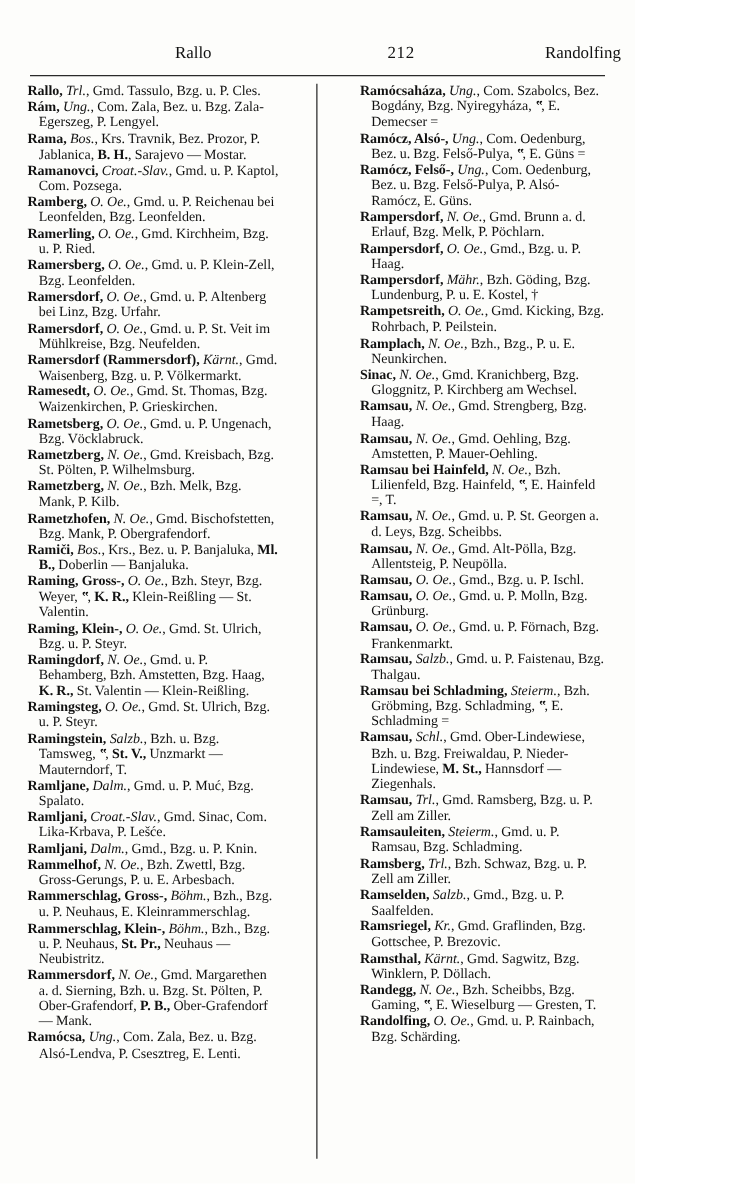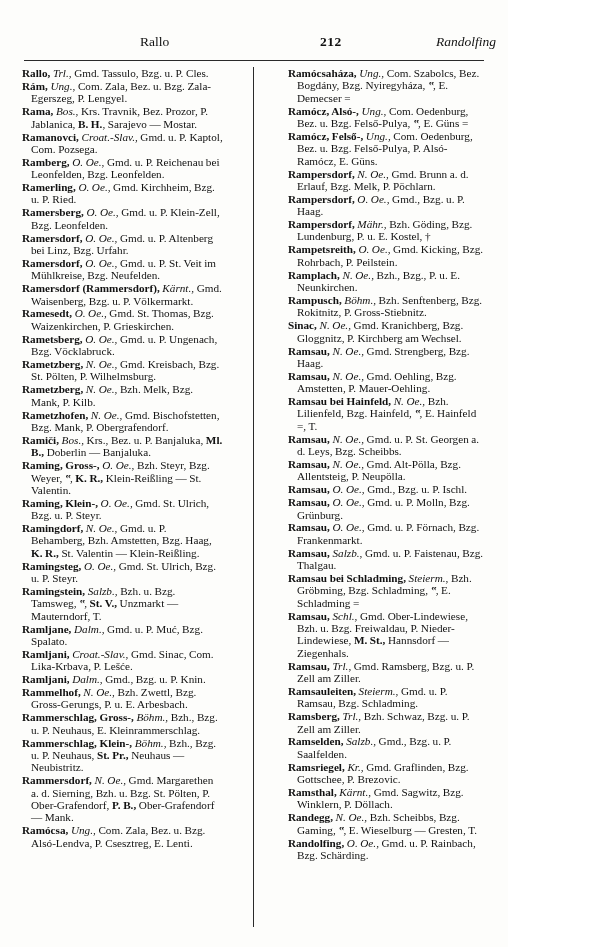--- a/index.html
+++ b/index.html
@@ -28,30 +28,28 @@
     height: 22px;
     font-size: 13.5px;
   }
   .runhead .rh-left {
     position: absolute;
     left: 118px;
     top: 0;
   }
   .runhead .rh-page {
     position: absolute;
-    left: 298px;
+    left: 288px;
     top: 0;
     letter-spacing: 0.5px;
-    font-weight: bold;
   }
   .runhead .rh-right {
     position: absolute;
     left: 414px;
     top: 0;
-    font-style: italic;
   }
   .rule {
     border-top: 1.3px solid #2a2a2a;
     margin: 4px 2px 6px 2px;
   }
   
   .columns {
     position: relative;
     display: flex;
     gap: 16px;
@@ -136,21 +134,20 @@
     <div class="divider"></div>
     <div class="col right" id="col-right">
         <p class="entry"><b>Ramócsaháza,</b> <i>Ung.</i>, Com. Szabolcs, Bez. Bogdány, Bzg. Nyiregyháza, <span class="mark">‟</span>, E. Demecser =</p>
         <p class="entry"><b>Ramócz, Alsó-,</b> <i>Ung.</i>, Com. Oedenburg, Bez. u. Bzg. Felső-Pulya, <span class="mark">‟</span>, E. Güns =</p>
         <p class="entry"><b>Ramócz, Felső-,</b> <i>Ung.</i>, Com. Oedenburg, Bez. u. Bzg. Felső-Pulya, P. Alsó-Ramócz, E. Güns.</p>
         <p class="entry"><b>Rampersdorf,</b> <i>N. Oe.</i>, Gmd. Brunn a. d. Erlauf, Bzg. Melk, P. Pöchlarn.</p>
         <p class="entry"><b>Rampersdorf,</b> <i>O. Oe.</i>, Gmd., Bzg. u. P. Haag.</p>
         <p class="entry"><b>Rampersdorf,</b> <i>Mähr.</i>, Bzh. Göding, Bzg. Lundenburg, P. u. E. Kostel, †</p>
         <p class="entry"><b>Rampetsreith,</b> <i>O. Oe.</i>, Gmd. Kicking, Bzg. Rohrbach, P. Peilstein.</p>
         <p class="entry"><b>Ramplach,</b> <i>N. Oe.</i>, Bzh., Bzg., P. u. E. Neunkirchen.</p>
-        <p class="entry"><b>Rampusch,</b> <i>Böhm.</i>, Bzh. Senftenberg, Bzg. Rokitnitz, P. Gross-Stiebnitz.</p>
         <p class="entry"><b>Sinac,</b> <i>N. Oe.</i>, Gmd. Kranichberg, Bzg. Gloggnitz, P. Kirchberg am Wechsel.</p>
         <p class="entry"><b>Ramsau,</b> <i>N. Oe.</i>, Gmd. Strengberg, Bzg. Haag.</p>
         <p class="entry"><b>Ramsau,</b> <i>N. Oe.</i>, Gmd. Oehling, Bzg. Amstetten, P. Mauer-Oehling.</p>
         <p class="entry"><b>Ramsau bei Hainfeld,</b> <i>N. Oe.</i>, Bzh. Lilienfeld, Bzg. Hainfeld, <span class="mark">‟</span>, E. Hainfeld =, T.</p>
         <p class="entry"><b>Ramsau,</b> <i>N. Oe.</i>, Gmd. u. P. St. Georgen a. d. Leys, Bzg. Scheibbs.</p>
         <p class="entry"><b>Ramsau,</b> <i>N. Oe.</i>, Gmd. Alt-Pölla, Bzg. Allentsteig, P. Neupölla.</p>
         <p class="entry"><b>Ramsau,</b> <i>O. Oe.</i>, Gmd., Bzg. u. P. Ischl.</p>
         <p class="entry"><b>Ramsau,</b> <i>O. Oe.</i>, Gmd. u. P. Molln, Bzg. Grünburg.</p>
         <p class="entry"><b>Ramsau,</b> <i>O. Oe.</i>, Gmd. u. P. Förnach, Bzg. Frankenmarkt.</p>
         <p class="entry"><b>Ramsau,</b> <i>Salzb.</i>, Gmd. u. P. Faistenau, Bzg. Thalgau.</p>

